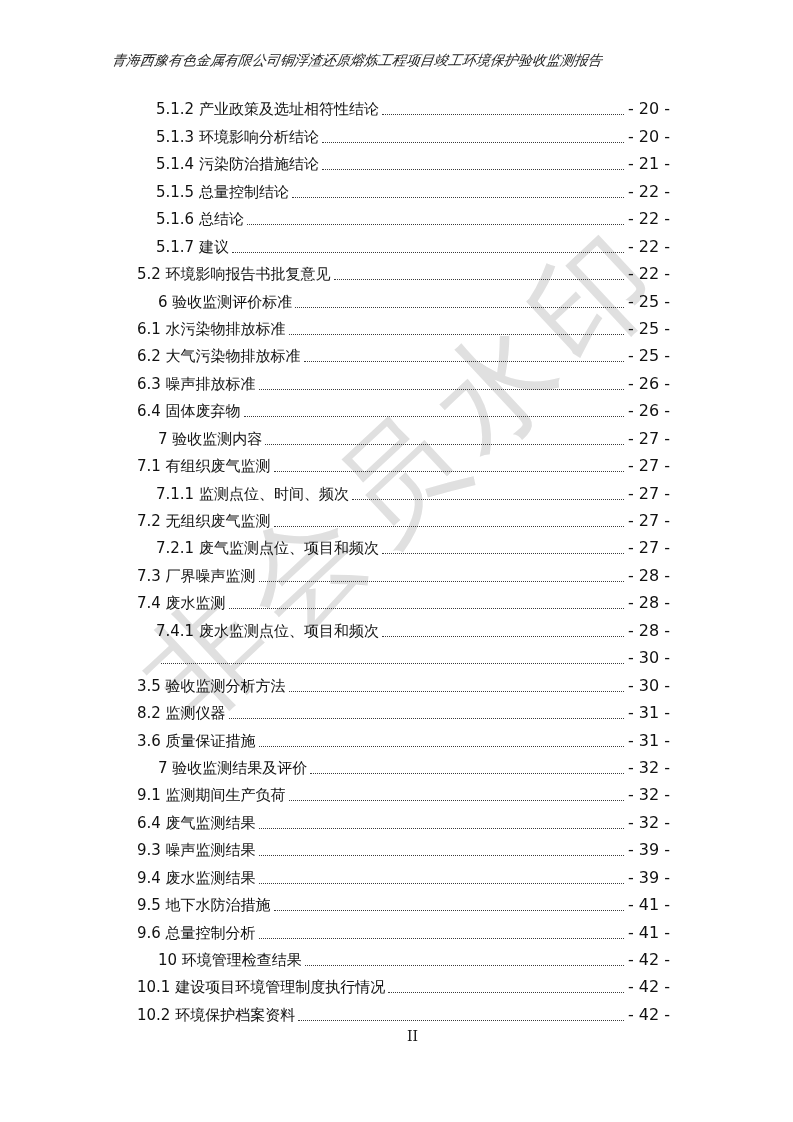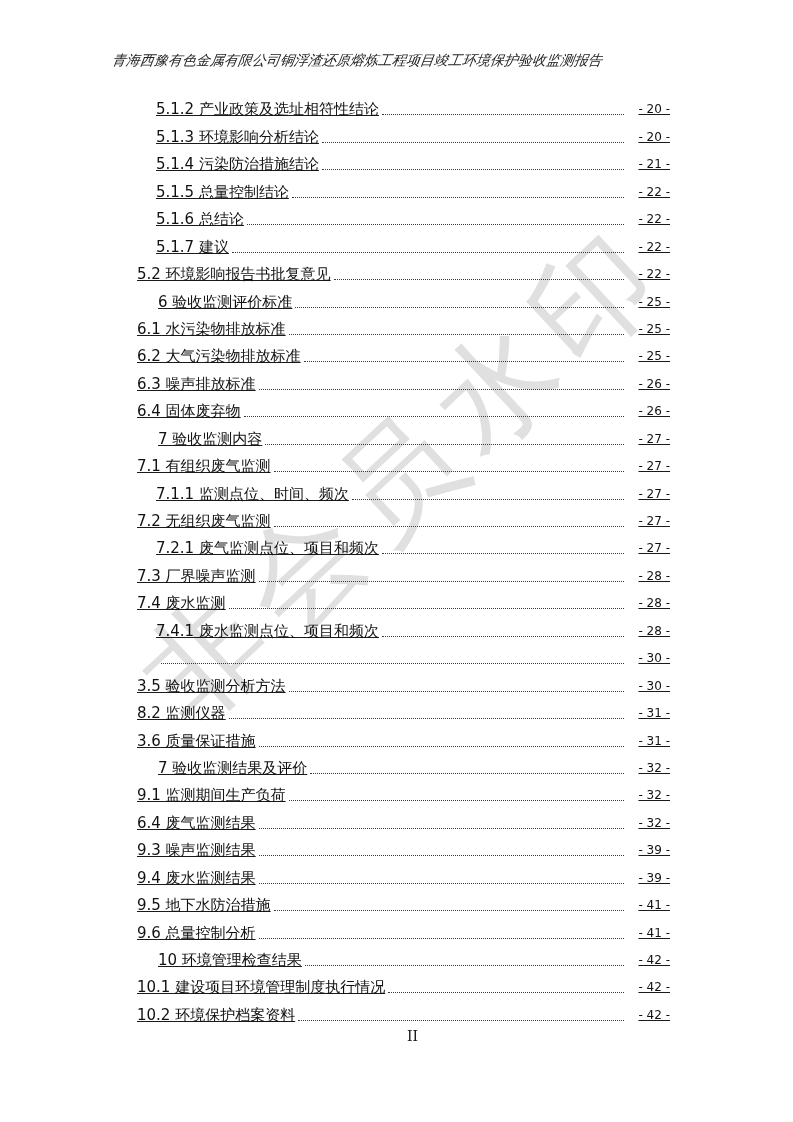--- a/index.html
+++ b/index.html
@@ -42,21 +42,20 @@
     transform: skewX(-8deg);
     color: #222;
     white-space: nowrap;
   }
 
   .toc {
     position: absolute;
     top: 94px;
     left: 118px;
     right: 123px; 
-    text-decoration: underline;
   }
   .toc-row {
     display: flex;
     align-items: flex-end;
     height: 27.45px;
     padding-bottom: 3px;
   }
   .toc-row.lvl0 { padding-left: 0; margin-left: 40px; }
   .toc-row.lvl1 { padding-left: 19px; }
   .toc-row.lvl2 { padding-left: 38px; }
@@ -66,21 +65,21 @@
     white-space: nowrap;
     color: #111;
   }
   .toc-leader {
     flex: 1;
     border-bottom: 1.6px dotted #3a3a3a;
     margin: 0 2px 3px 3px;
     min-width: 10px;
   }
   .toc-page {
-    font-size: 12px;
+    font-size: 16px;
     line-height: 18px;
     white-space: pre;
     min-width: 44px;
     text-align: right;
     color: #111;
   }
 
   .page-footer {
     position: absolute;
     top: 1028px;

